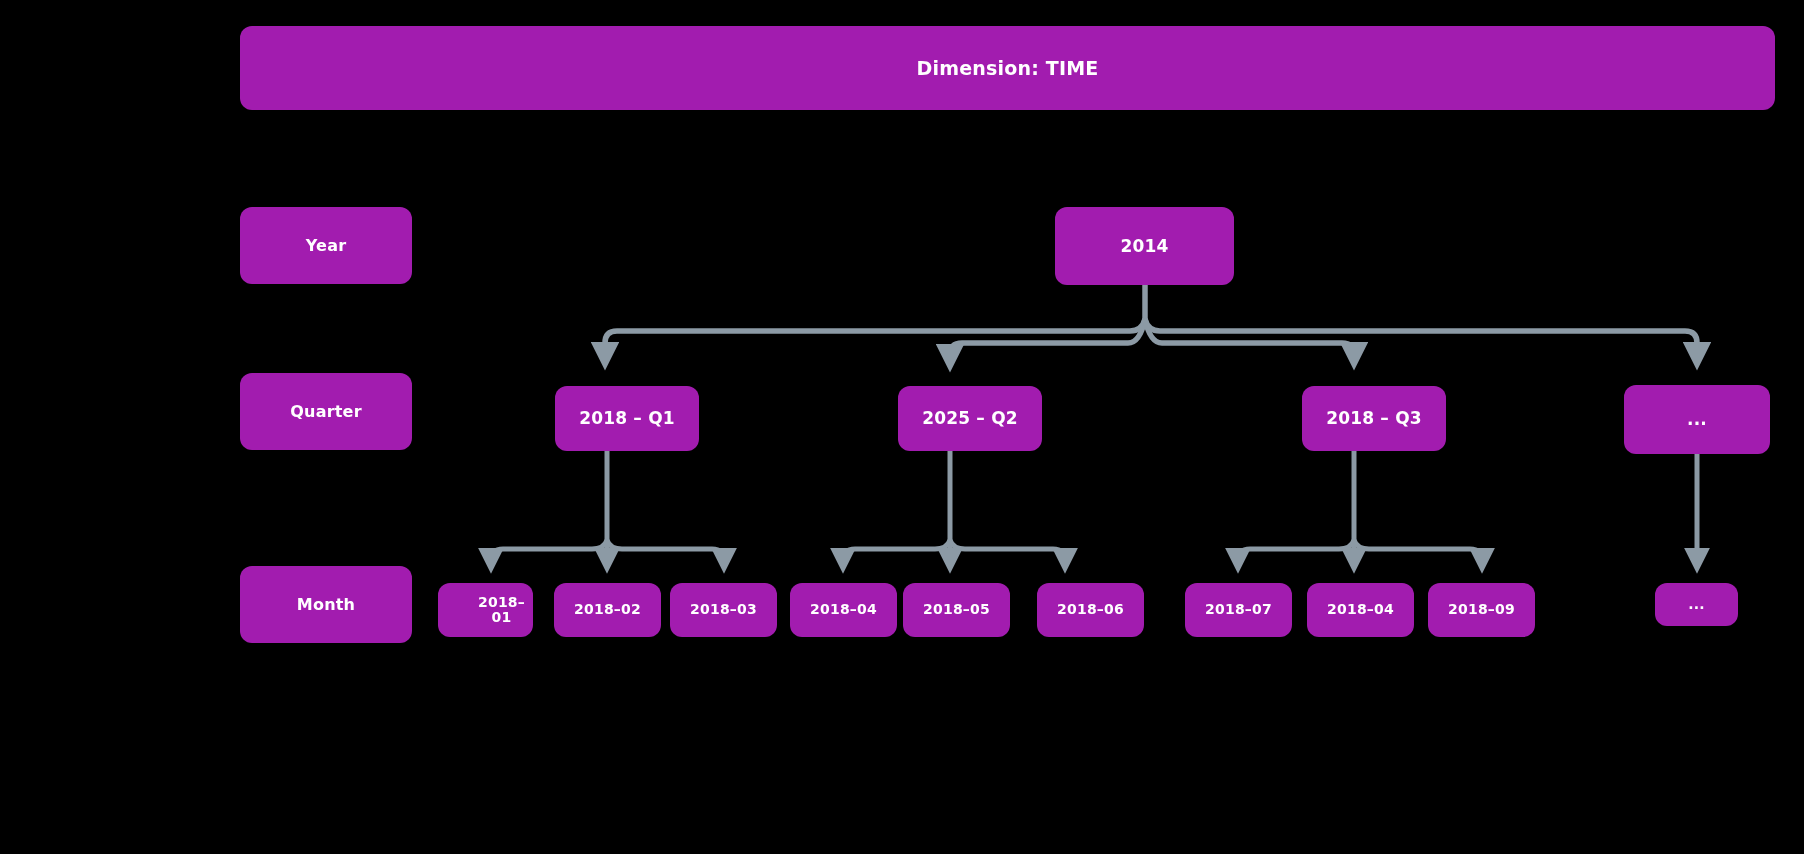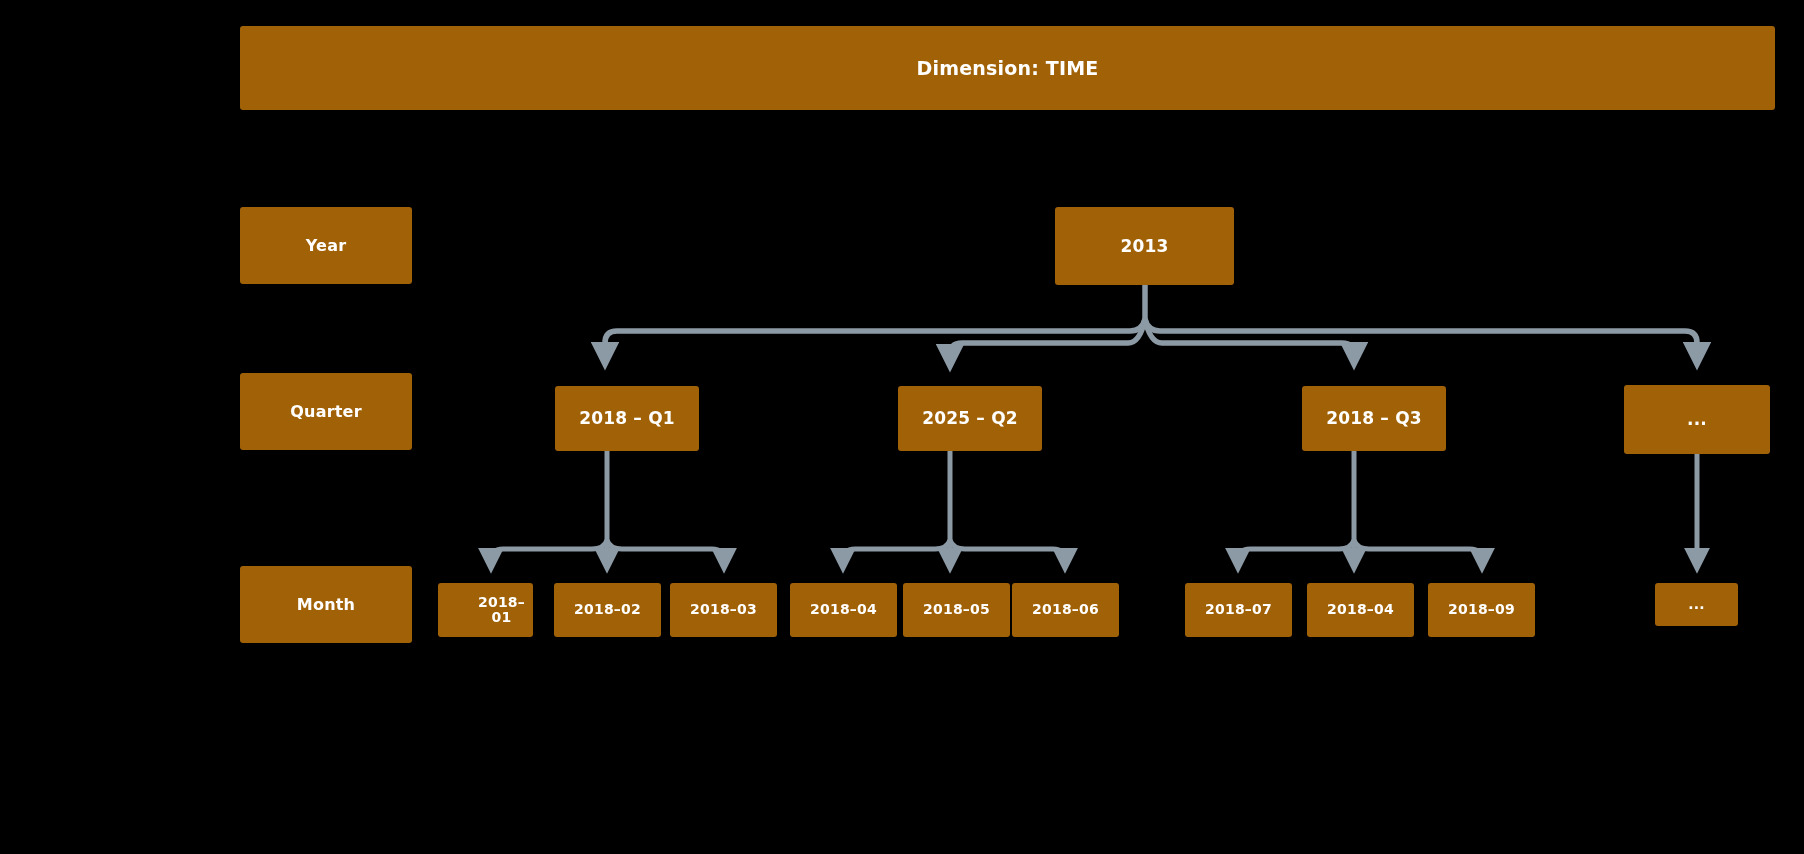--- a/index.html
+++ b/index.html
@@ -10,27 +10,27 @@
   #stage {
     position: relative;
     width: 1804px;
     height: 854px;
     background: #000000;
     overflow: hidden;
     font-family: "DejaVu Sans", "Liberation Sans", sans-serif;
   }
   .node {
     position: absolute;
-    background: #a16207;
+    background: #a21caf;
     color: #ffffff;
     display: flex;
     align-items: center;
     justify-content: center;
     box-sizing: border-box;
-    border-radius: 3px;
+    border-radius: 12px;
     font-weight: bold;
     text-align: center;
     line-height: 1.1;
     letter-spacing: 0.2px;
     user-select: none;
   }
   .banner {
     left: 240px;
     top: 26px;
     width: 1535px;
@@ -73,21 +73,21 @@
   .m-node {
     top: 583px;
     height: 54px;
     font-size: 14px;
   }
   .m1 { left: 438px;  width: 95px; padding-left: 32px; }
   .m2 { left: 554px;  width: 107px; }
   .m3 { left: 670px;  width: 107px; }
   .m4 { left: 790px;  width: 107px; }
   .m5 { left: 903px;  width: 107px; }
-  .m6 { left: 1012px; width: 107px; }
+  .m6 { left: 1037px; width: 107px; }
   .m7 { left: 1185px; width: 107px; }
   .m8 { left: 1307px; width: 107px; }
   .m9 { left: 1428px; width: 107px; }
   .mdots {
     left: 1655px;
     top: 583px;
     width: 83px;
     height: 43px;
     font-size: 14px;
   }
@@ -143,21 +143,21 @@
 
       <path d="M 1354 451 L 1354 540"></path>
       <path d="M 1354 540 Q 1351 549 1339 549 L 1250 549 Q 1238 549 1238 561 L 1238 566" marker-end="url(#arrow)"></path>
       <path d="M 1354 540 L 1354 566" marker-end="url(#arrow)"></path>
       <path d="M 1354 540 Q 1357 549 1369 549 L 1470 549 Q 1482 549 1482 561 L 1482 566" marker-end="url(#arrow)"></path>
 
       <path d="M 1697 454 L 1697 566" marker-end="url(#arrow)"></path>
     </g>
   </svg>
 
-  <div class="node year-node">2013</div>
+  <div class="node year-node">2014</div>
 
   <div class="node q-node q1">2018 – Q1</div>
   <div class="node q-node q2">2025 – Q2</div>
   <div class="node q-node q3">2018 – Q3</div>
   <div class="node qdots">...</div>
 
   <div class="node m-node m1">2018–01</div>
   <div class="node m-node m2">2018–02</div>
   <div class="node m-node m3">2018–03</div>
   <div class="node m-node m4">2018–04</div>

